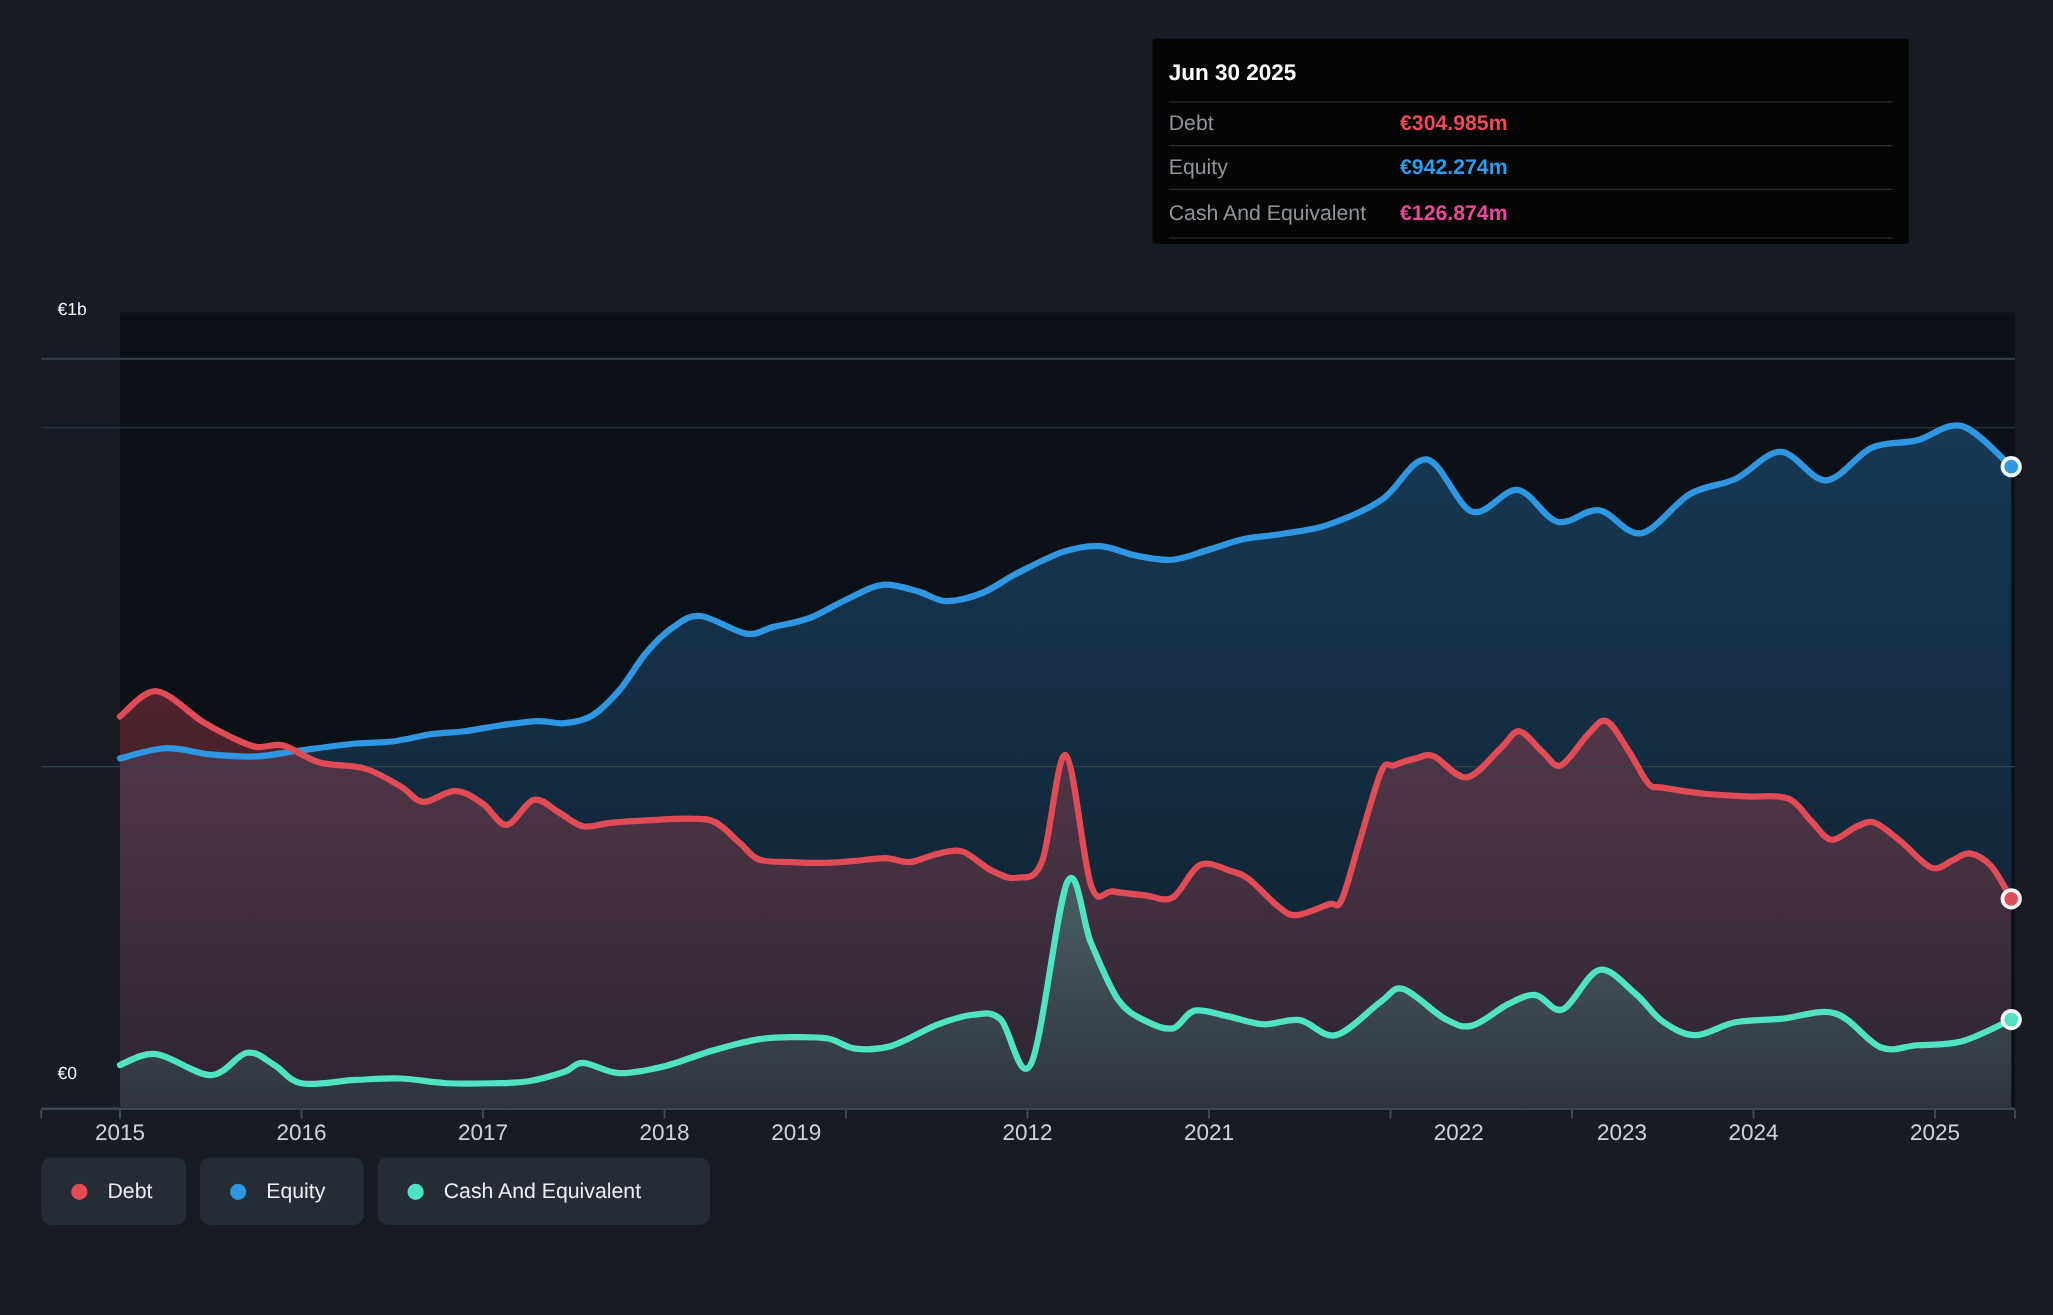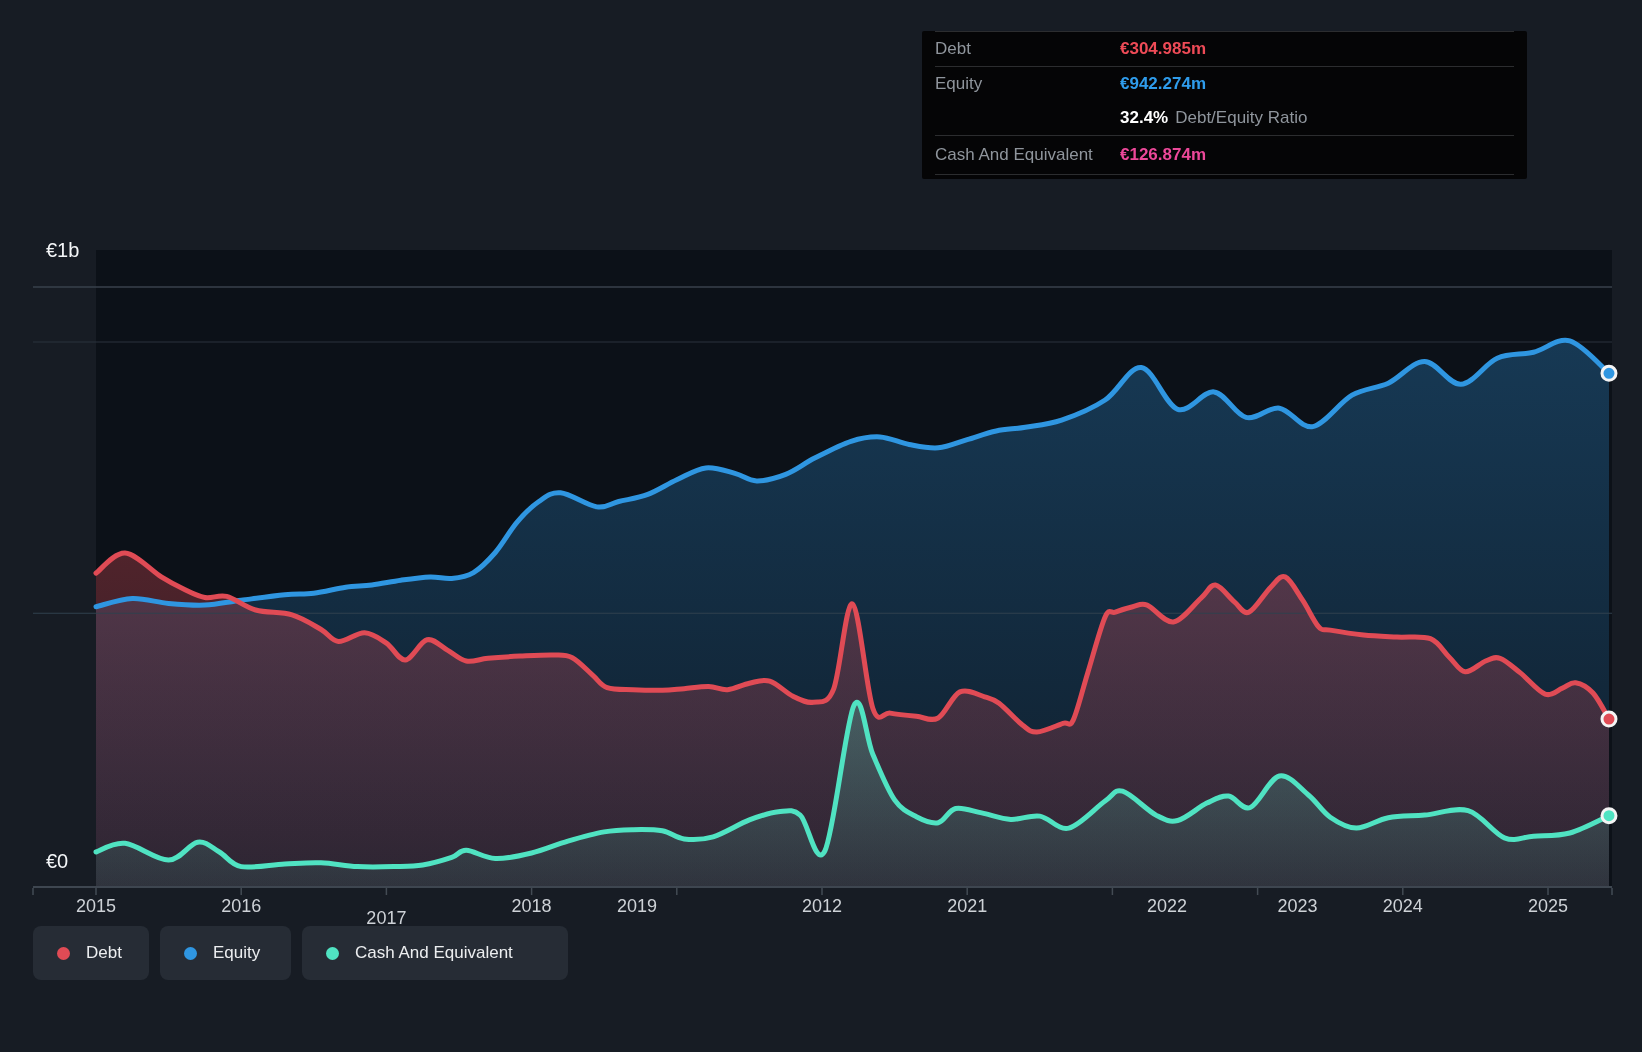--- a/index.html
+++ b/index.html
@@ -1,19 +1,19 @@
 <!DOCTYPE html>
 <html><head>
 <meta charset="utf-8">
 <style>
   html,body{margin:0;padding:0;background:#171c24;}
   .stage{position:relative;width:1642px;height:1052px;background:#171c24;overflow:hidden;
          font-family:"Liberation Sans",sans-serif;}
   #chart-svg{position:absolute;left:0;top:0;}
-  .ylab{position:absolute;left:46px;color:#f4f6f8;font-size:20px;font-weight:400;}
+  .ylab{position:absolute;left:46px;color:#f4f6f8;font-size:14px;font-weight:400;}
   #ylab-top{top:239px;}
   #ylab-bottom{top:850px;}
   .xlab{position:absolute;top:896px;transform:translateX(-50%);color:#ced2d7;font-size:18px;}
   
   .tooltip{position:absolute;left:922px;top:31px;width:605px;background:#050506;border-radius:2px;
            padding:0 13px 4px 13px;box-sizing:border-box;z-index:5;}
   .tt-title{height:50px;line-height:54px;color:#ffffff;font-size:18px;font-weight:700;}
   .tt-row{display:flex;align-items:center;height:34px;font-size:17px;}
   .tt-row.bordered{border-top:1px solid #2c2d2f;}
   .tt-row.last{height:38px;border-bottom:1px solid #2c2d2f;}
@@ -78,44 +78,40 @@
       <circle cx="1608.9840000000104" cy="373.31635500000004" r="7" fill="#2f96e1" stroke="#f4f4f4" stroke-width="3"></circle>
       <circle cx="1608.9840000000104" cy="719.0456375" r="7" fill="#e04b55" stroke="#f4f4f4" stroke-width="3"></circle>
       <circle cx="1608.9840000000104" cy="815.670855" r="7" fill="#50e3c2" stroke="#f4f4f4" stroke-width="3"></circle>
     </svg>
 
   <div class="ylab" id="ylab-top">€1b</div>
   <div class="ylab" id="ylab-bottom">€0</div>
   <div id="xlabels">
       <div class="xlab" style="left: 96px;">2015</div>
       <div class="xlab" style="left: 241.2px;">2016</div>
-      <div class="xlab" style="left: 386.4px; margin-top: 12px;">2017</div>
+      <div class="xlab" style="left: 386.4px;">2017</div>
       <div class="xlab" style="left: 531.6px;">2018</div>
       <div class="xlab" style="left: 637px;">2019</div>
       <div class="xlab" style="left: 822px;">2012</div>
       <div class="xlab" style="left: 967.2px;">2021</div>
       <div class="xlab" style="left: 1167px;">2022</div>
       <div class="xlab" style="left: 1257.6px; margin-left: 40px;">2023</div>
       <div class="xlab" style="left: 1402.8px;">2024</div>
       <div class="xlab" style="left: 1548px;">2025</div>
     </div>
 
   <div class="tooltip">
+    <div class="tt-title">Jun 30 2025</div>
     <div class="tt-row bordered">
       <span class="tt-label">Debt</span>
       <span class="tt-value" id="tt-debt-val" style="color: rgb(238, 75, 87);">€304.985m</span>
     </div>
     <div class="tt-row bordered">
       <span class="tt-label">Equity</span>
       <span class="tt-value" id="tt-equity-val" style="color: rgb(47, 156, 235);">€942.274m</span>
-    </div>
-    <div class="tt-row">
-      <span class="tt-label"></span>
-      <span class="tt-ratio-val">32.4%</span>
-      <span class="tt-ratio-label">Debt/Equity Ratio</span>
     </div>
     <div class="tt-row bordered last">
       <span class="tt-label">Cash And Equivalent</span>
       <span class="tt-value" id="tt-cash-val" style="color: #ec4899;">€126.874m</span>
     </div>
   </div>
 
   <div class="legend">
     <div class="pill pill-debt">
       <span class="dot" id="dot-debt" style="background: rgb(224, 75, 85);"></span>

